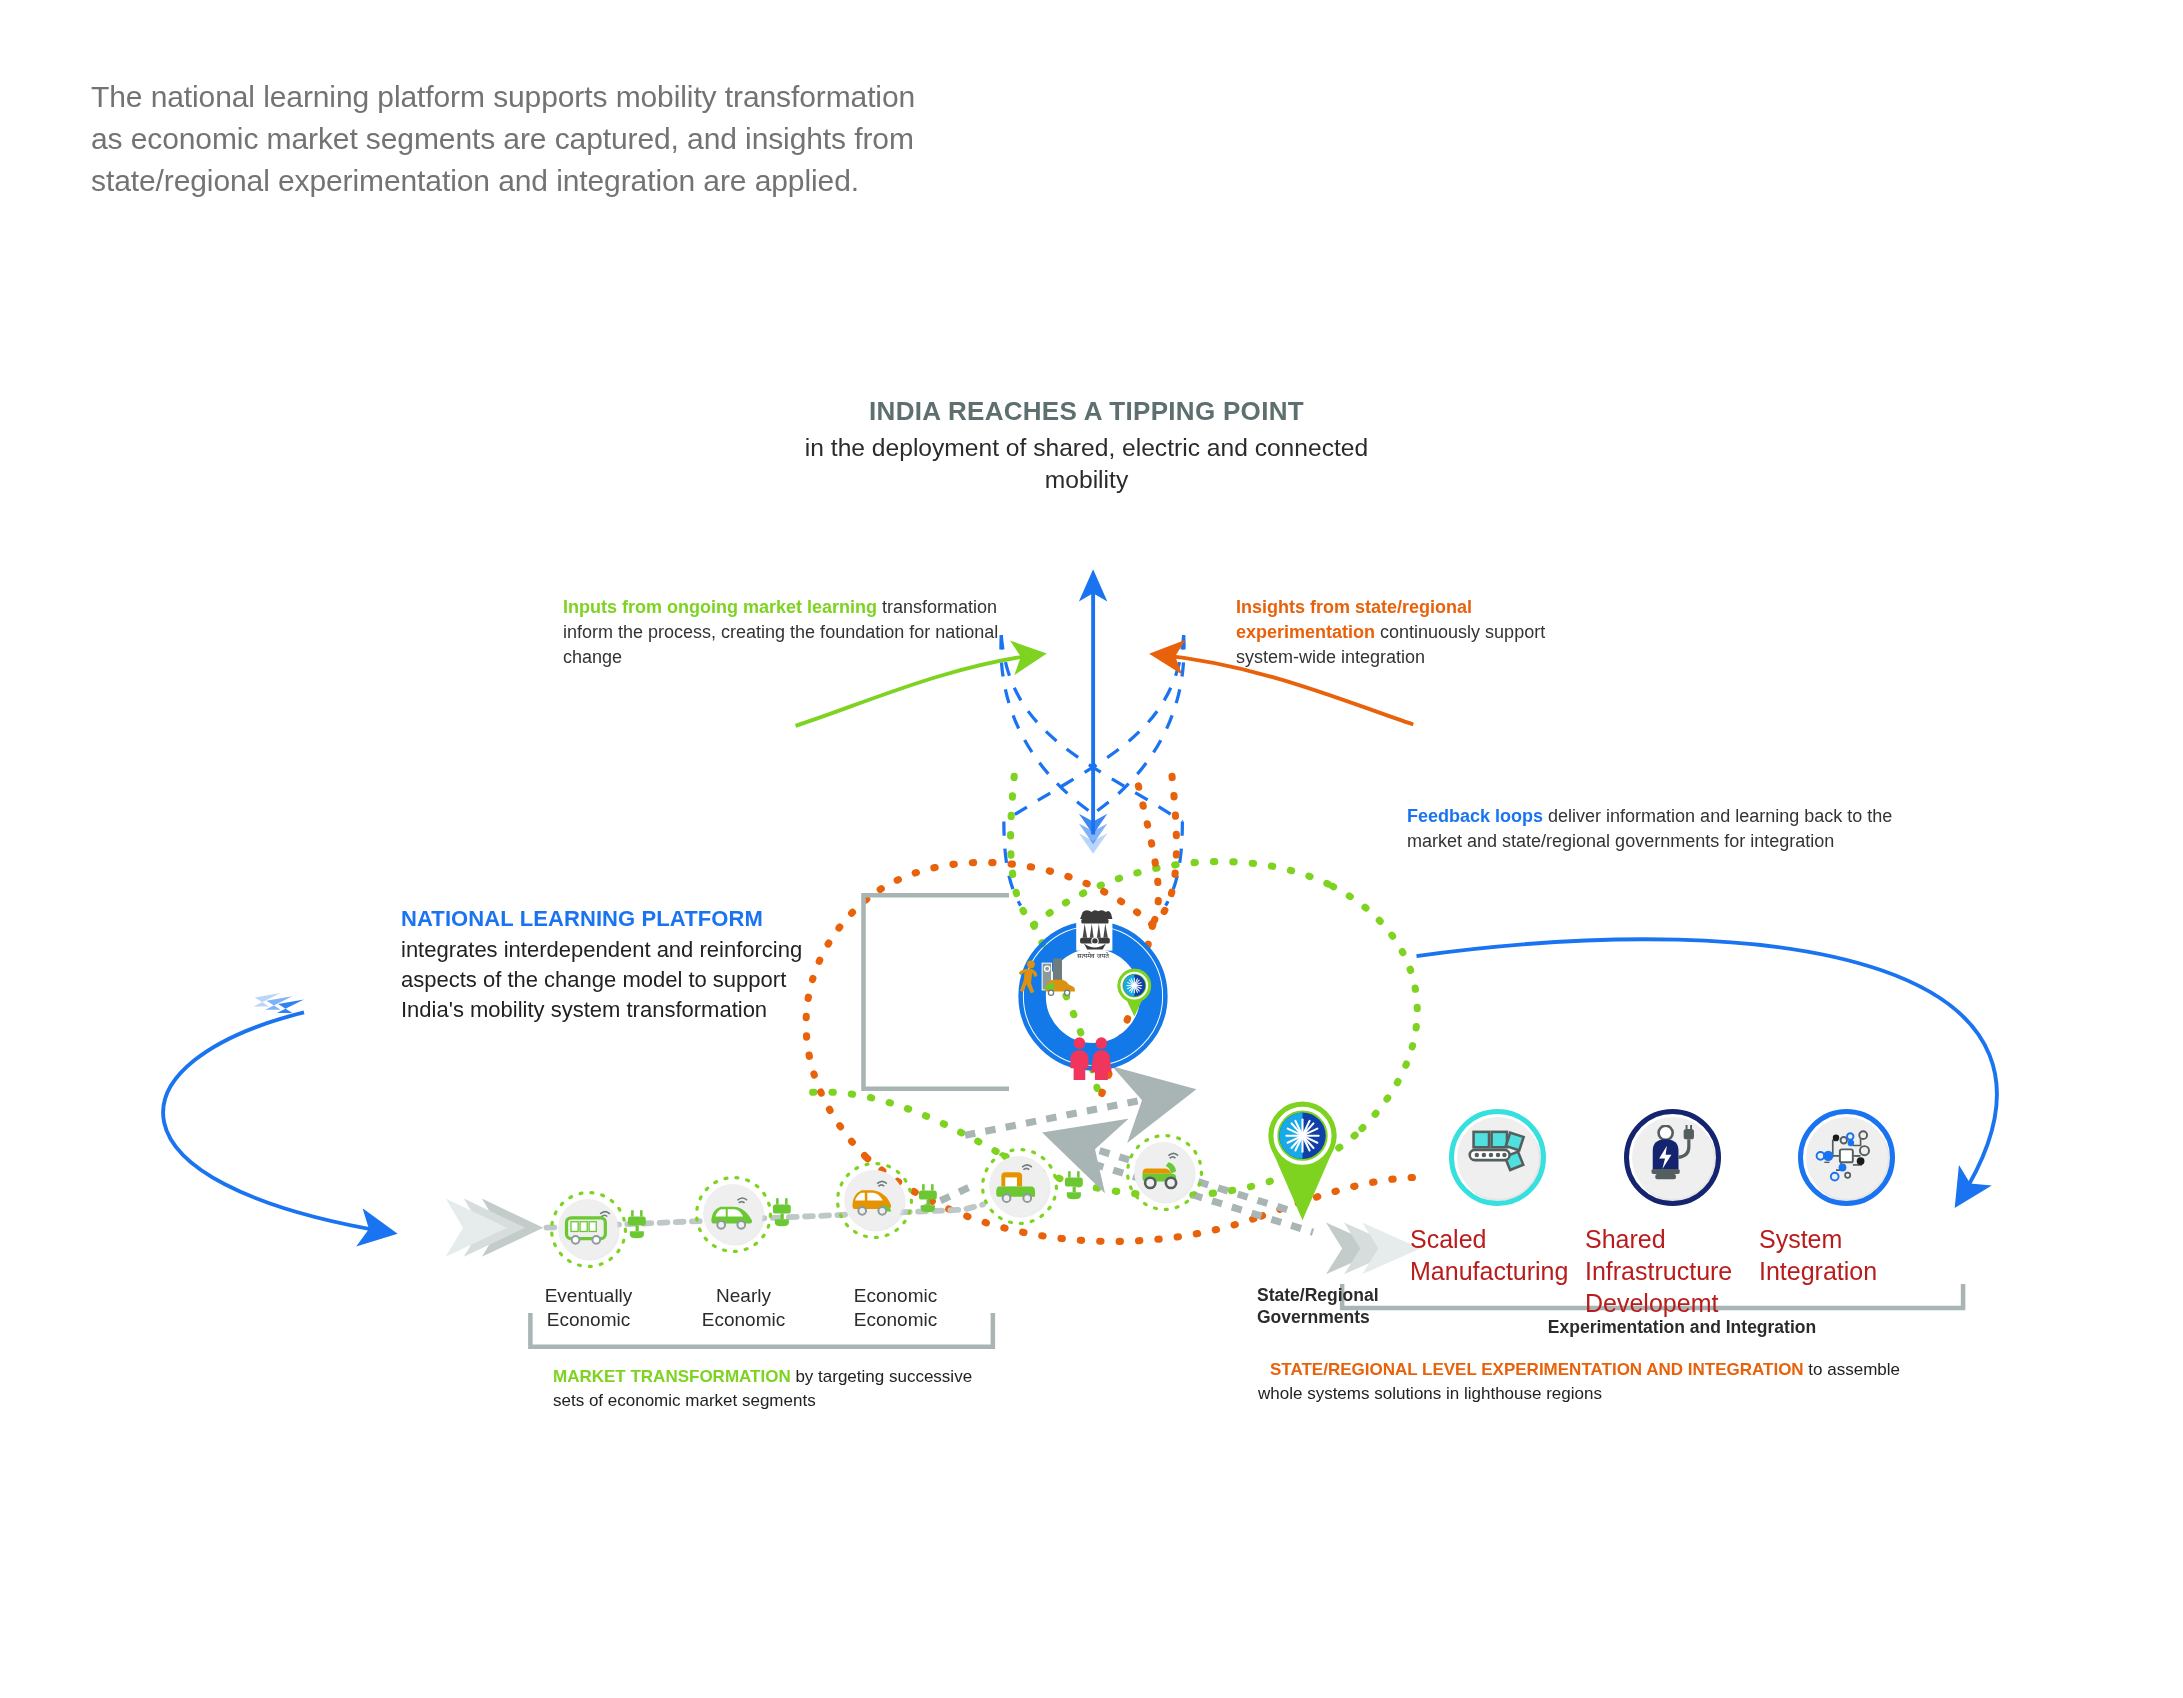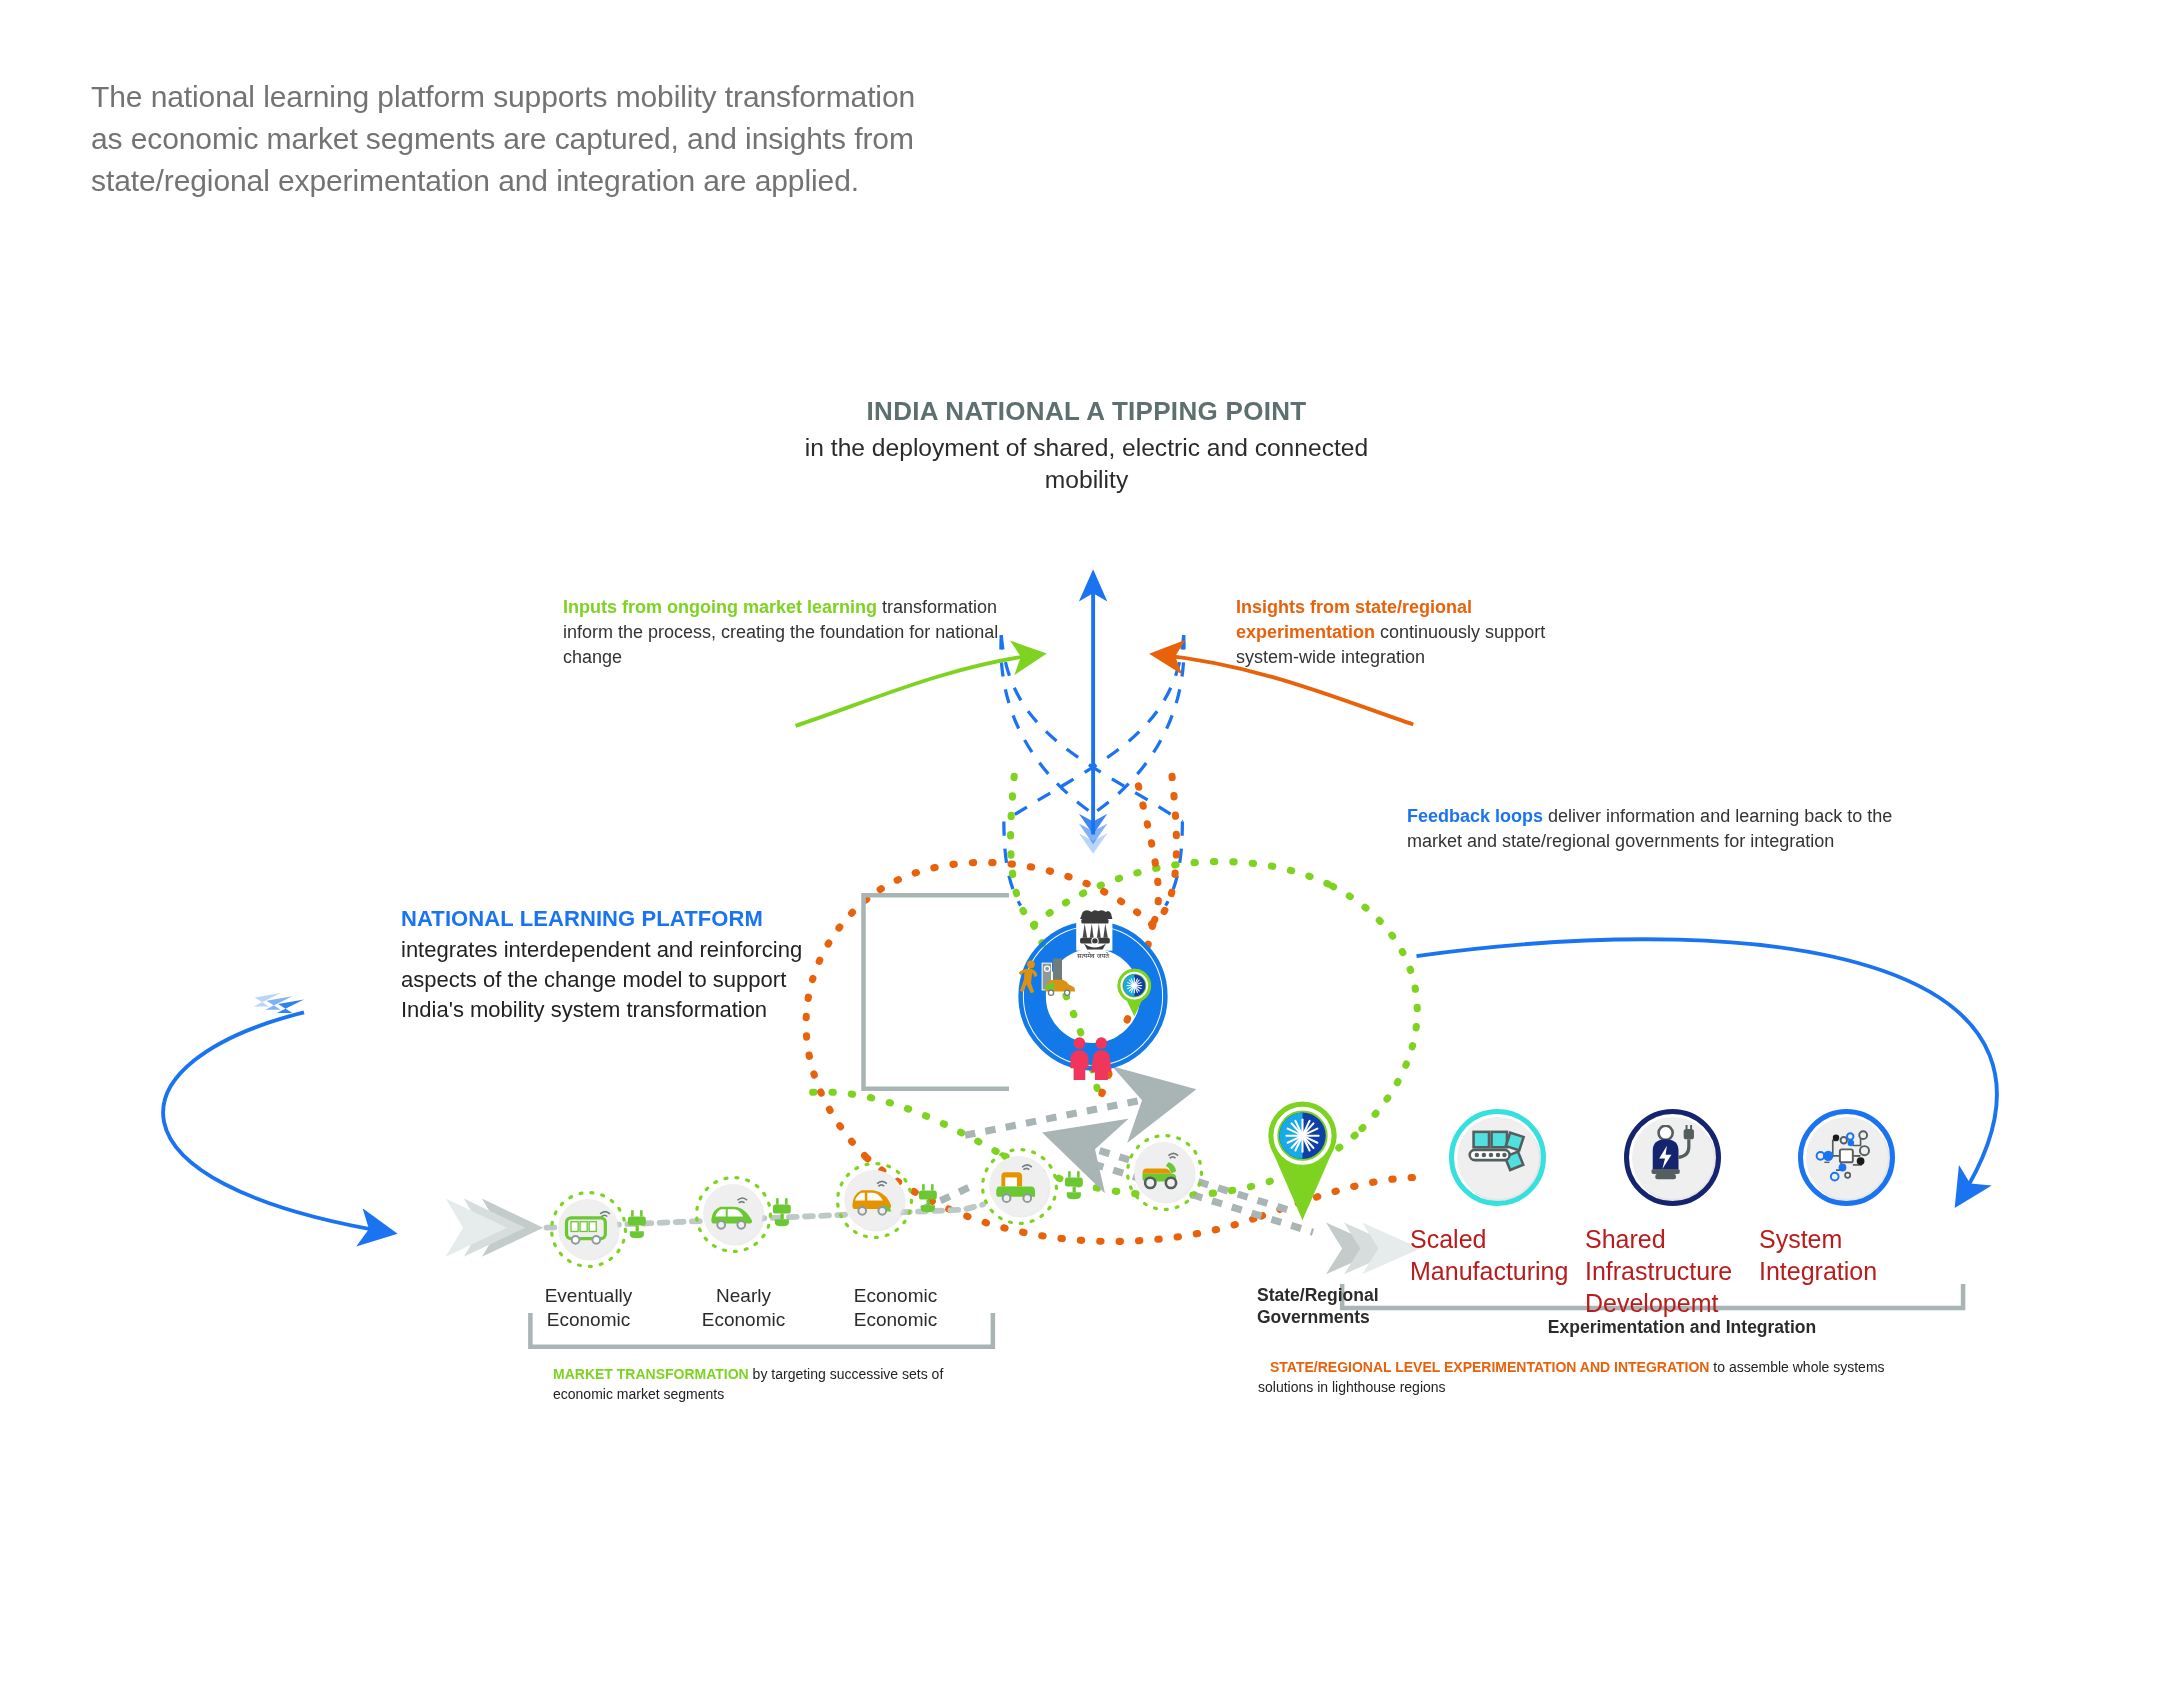--- a/index.html
+++ b/index.html
@@ -68,21 +68,21 @@
     position:absolute;top:114px;left:-39px;width:175px;
     font-size:25px;line-height:1.28;color:#b91c1c;
   }
 
   
   .grp-cap{position:absolute;font-size:17.5px;font-weight:bold;color:#2b2b2b;line-height:1.28;}
   #cap-states{left:1257px;top:1284px;width:168px;}
   #cap-expint{left:1501px;top:1316px;width:362px;text-align:center;}
 
   
-  .bottomblk{position:absolute;font-size:14px;line-height:1.40;color:#222;}
+  .bottomblk{position:absolute;font-size:17px;line-height:1.40;color:#222;}
   .bottomblk .hl-green{font-weight:bold;color:#7ed321;}
   .bottomblk .hl-orange{font-weight:bold;color:#e8620c;margin-left:12px;}
   #blk-market{left:553px;top:1365px;width:453px;}
   #blk-state{left:1258px;top:1358px;width:660px;}
 </style>
 </head>
 <body>
 
 <svg id="svg-layer" viewBox="0 0 3375 2625" xmlns="http://www.w3.org/2000/svg">
   <defs>
@@ -198,21 +198,21 @@
   <g fill="none" stroke="#a9b5b5" stroke-width="7">
     <path d="M2075,1985 L2075,2022 L3035,2022 L3035,1985"></path>
   </g>
 
   <g></g>
 </svg>
 
 <div class="abs" id="intro">The national learning platform supports mobility transformation as economic market segments are captured, and insights from state/regional experimentation and integration are applied.</div>
 
 <div class="abs" id="tipping">
-  <div class="t-main">INDIA NATIONAL A TIPPING POINT</div>
+  <div class="t-main">INDIA REACHES A TIPPING POINT</div>
   <div class="t-sub">in the deployment of shared, electric and connected mobility</div>
 </div>
 
 <div class="abs annot" id="annot-green"><span class="lead lead-green">Inputs from ongoing market learning</span><span> transformation inform the process, creating the foundation for national change</span></div>
 
 <div class="abs annot" id="annot-orange"><span class="lead lead-orange">Insights from state/regional experimentation</span><span> continuously support system-wide integration</span></div>
 
 <div class="abs annot" id="annot-feedback"><span class="lead lead-blue">Feedback loops</span><span> deliver information and learning back to the market and state/regional governments for integration</span></div>
 
 <div class="abs" id="nlp">

